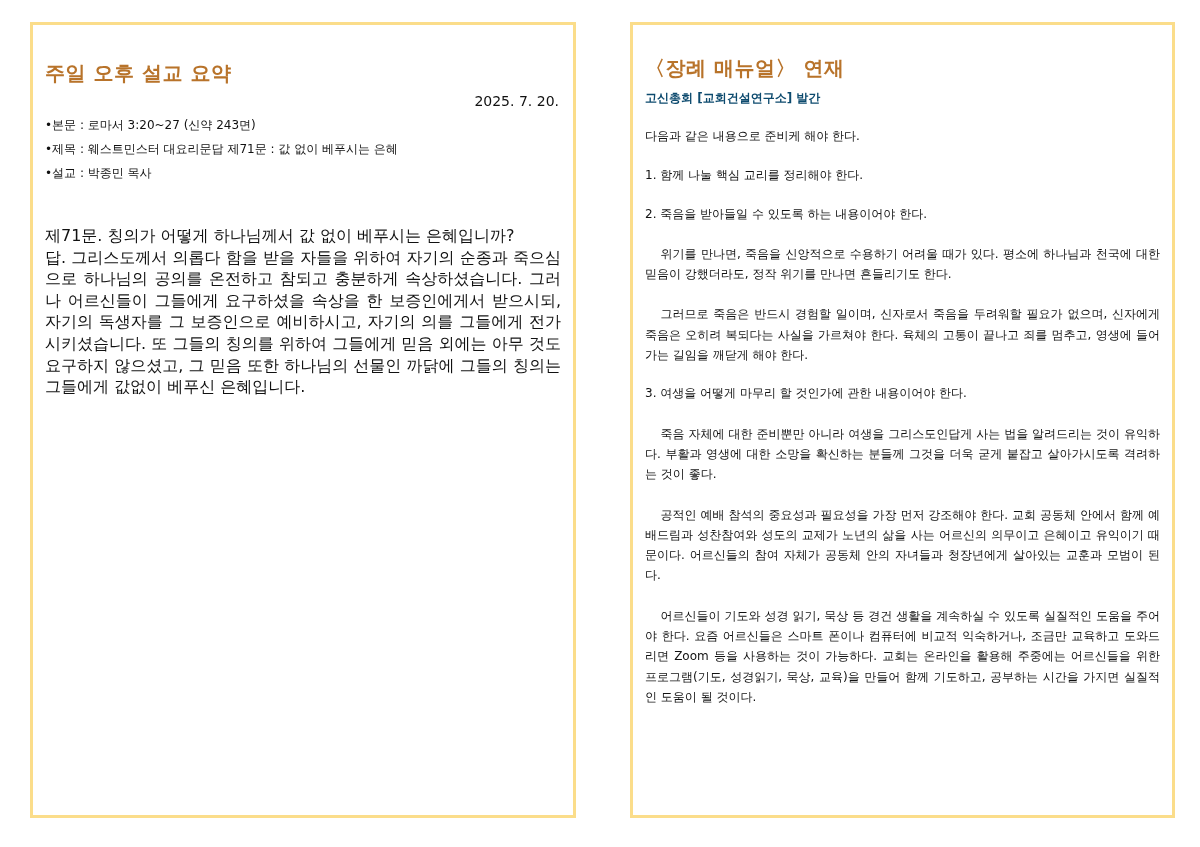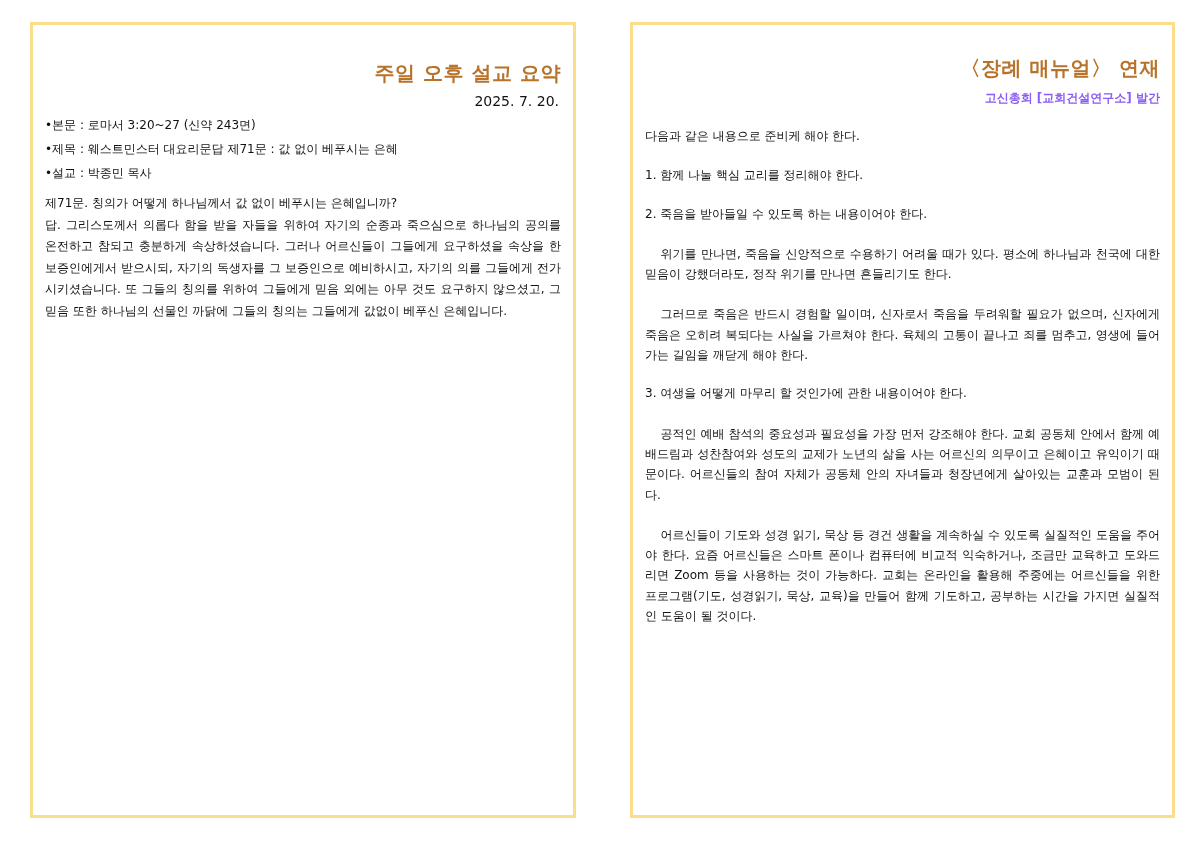--- a/index.html
+++ b/index.html
@@ -33,21 +33,21 @@
     }
     .inner {
       position: absolute;
       left: 12px;
       right: 12px;
       top: 0;
     }
     .title {
       color: #b8732a;
       font-weight: bold;
-      text-align: right;
+      text-align: left;
       font-size: 20px;
       letter-spacing: 0.5px;
     }
     #left-title {
       margin-top: 33px;
       line-height: 30px;
     }
     .date {
       text-align: right;
       font-size: 14px;
@@ -56,35 +56,35 @@
       padding-right: 2px;
     }
     .meta-line {
       font-size: 12px;
       line-height: 24px;
     }
     #meta-list {
       margin-top: 4px;
     }
     .qa {
-      font-size: 12px;
+      font-size: 16px;
       line-height: 21.6px;
-      margin-top: 8px;
+      margin-top: 40px;
     }
     .qa p {
       margin: 0;
     }
     #right-title {
       margin-top: 28px;
       line-height: 30px;
     }
     .subtitle {
-      color: #8b5cf6;
+      color: #0c4a6e;
       font-weight: bold;
-      text-align: right;
+      text-align: left;
       font-size: 12px;
       line-height: 18px;
       margin-top: 6px;
     }
     .chapter-title {
       font-size: 15px;
       line-height: 22px;
       margin-top: 40px;
     }
     .para {
@@ -123,16 +123,17 @@
 
     <p class="para gap-lg">다음과 같은 내용으로 준비케 해야 한다.</p>
 
     <p class="para gap-lg">1. 함께 나눌 핵심 교리를 정리해야 한다.</p>
 
     <p class="para gap-md">2. 죽음을 받아들일 수 있도록 하는 내용이어야 한다.</p>
     <p class="para gap-md indent text-justify">위기를 만나면, 죽음을 신앙적으로 수용하기 어려울 때가 있다. 평소에 하나님과 천국에 대한 믿음이 강했더라도, 정작 위기를 만나면 흔들리기도 한다.</p>
     <p class="para indent text-justify">그러므로 죽음은 반드시 경험할 일이며, 신자로서 죽음을 두려워할 필요가 없으며, 신자에게 죽음은 오히려 복되다는 사실을 가르쳐야 한다. 육체의 고통이 끝나고 죄를 멈추고, 영생에 들어가는 길임을 깨닫게 해야 한다.</p>
 
     <p class="para gap-md">3. 여생을 어떻게 마무리 할 것인가에 관한 내용이어야 한다.</p>
+    <p class="para gap-lg indent text-justify">죽음 자체에 대한 준비뿐만 아니라 여생을 그리스도인답게 사는 법을 알려드리는 것이 유익하다. 부활과 영생에 대한 소망을 확신하는 분들께 그것을 더욱 굳게 붙잡고 살아가시도록 격려하는 것이 좋다.</p>
     <p class="para indent text-justify">공적인 예배 참석의 중요성과 필요성을 가장 먼저 강조해야 한다. 교회 공동체 안에서 함께 예배드림과 성찬참여와 성도의 교제가 노년의 삶을 사는 어르신의 의무이고 은혜이고 유익이기 때문이다. 어르신들의 참여 자체가 공동체 안의 자녀들과 청장년에게 살아있는 교훈과 모범이 된다.</p>
     <p class="para indent text-justify">어르신들이 기도와 성경 읽기, 묵상 등 경건 생활을 계속하실 수 있도록 실질적인 도움을 주어야 한다. 요즘 어르신들은 스마트 폰이나 컴퓨터에 비교적 익숙하거나, 조금만 교육하고 도와드리면 Zoom 등을 사용하는 것이 가능하다. 교회는 온라인을 활용해 주중에는 어르신들을 위한 프로그램(기도, 성경읽기, 묵상, 교육)을 만들어 함께 기도하고, 공부하는 시간을 가지면 실질적인 도움이 될 것이다.</p>
   </div>
 </div>
 
 </body></html>

